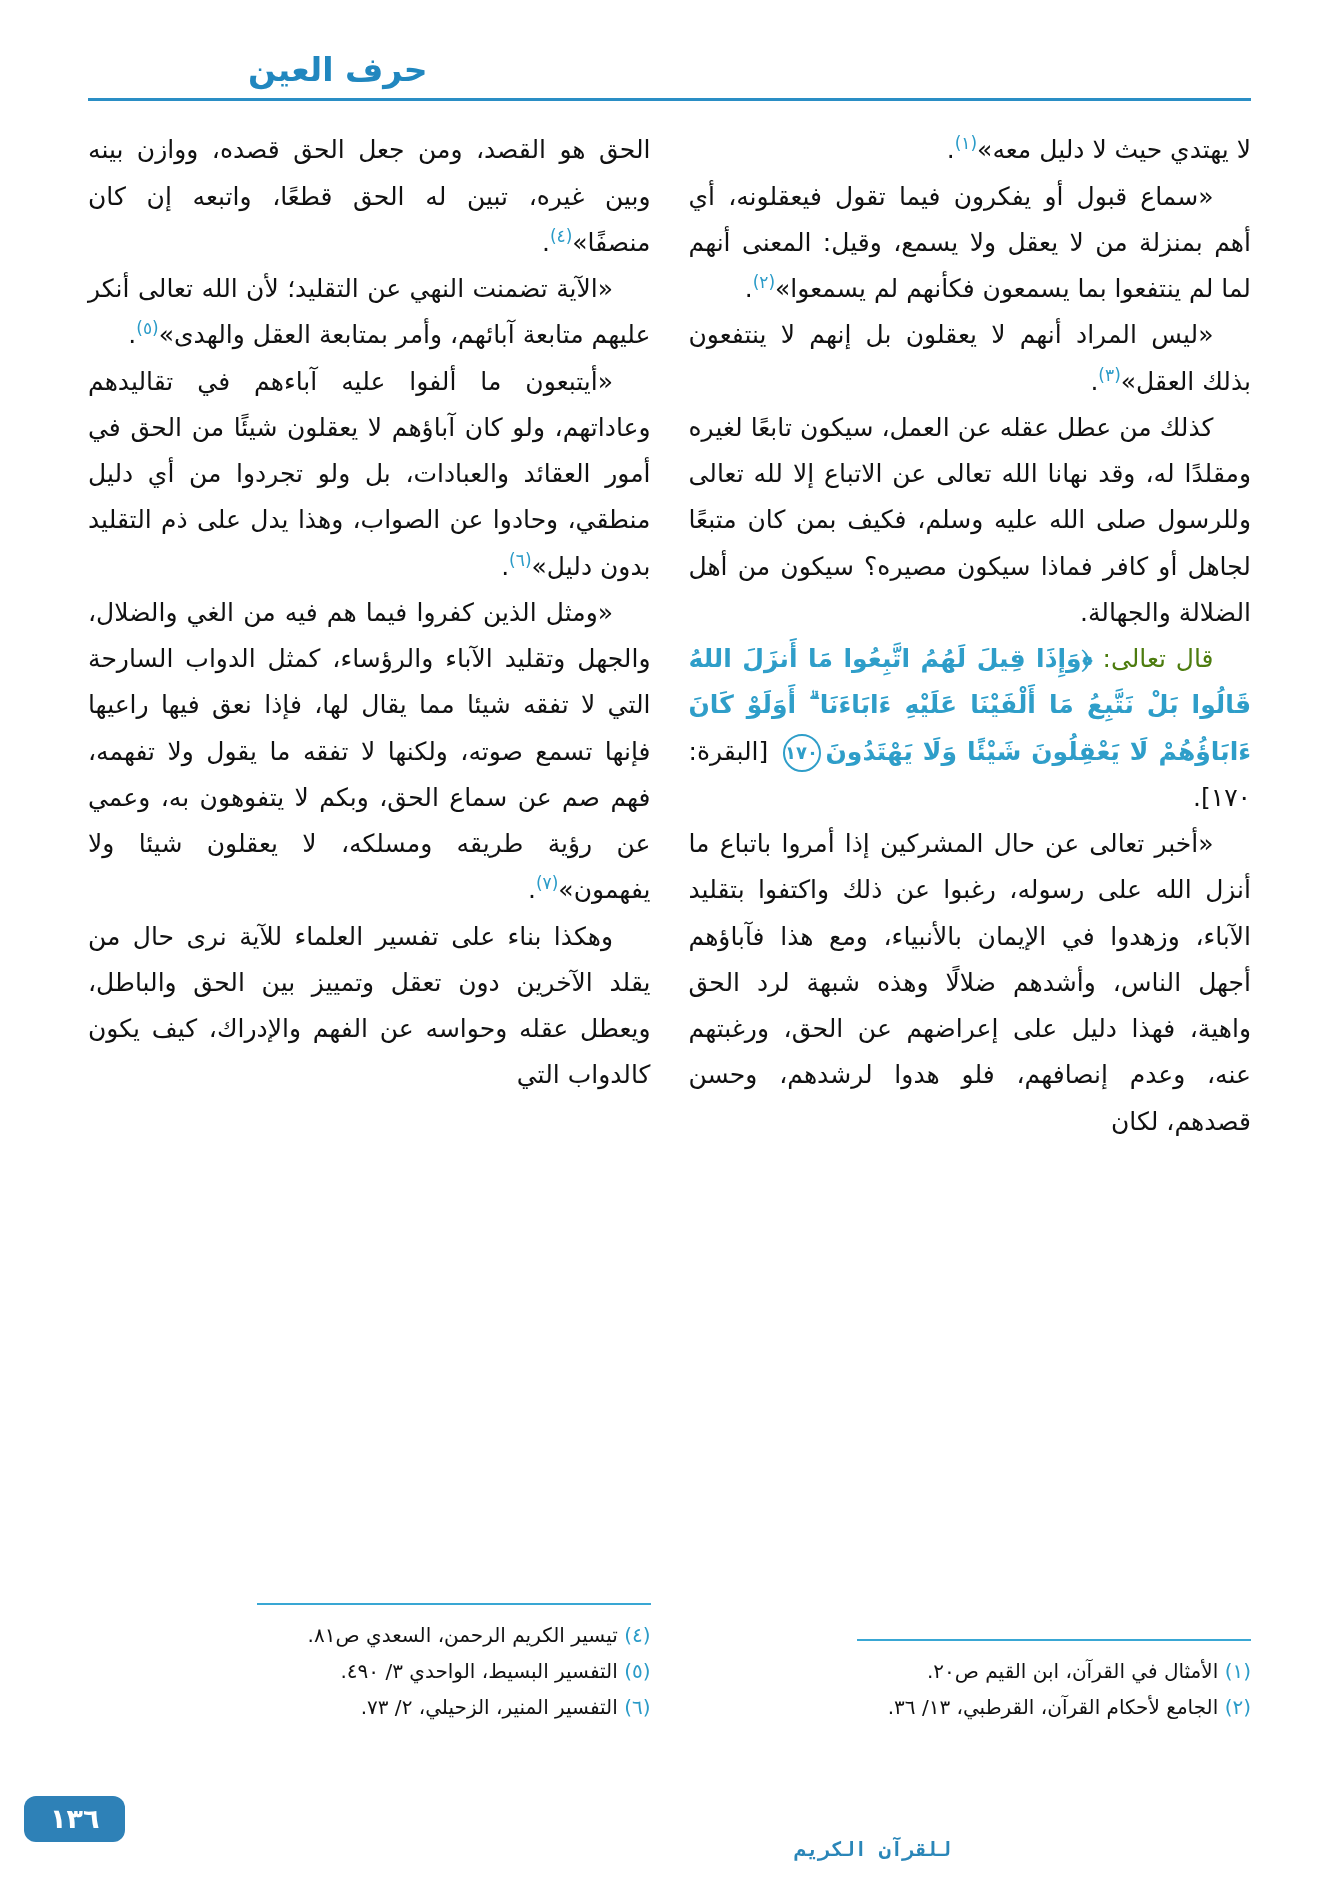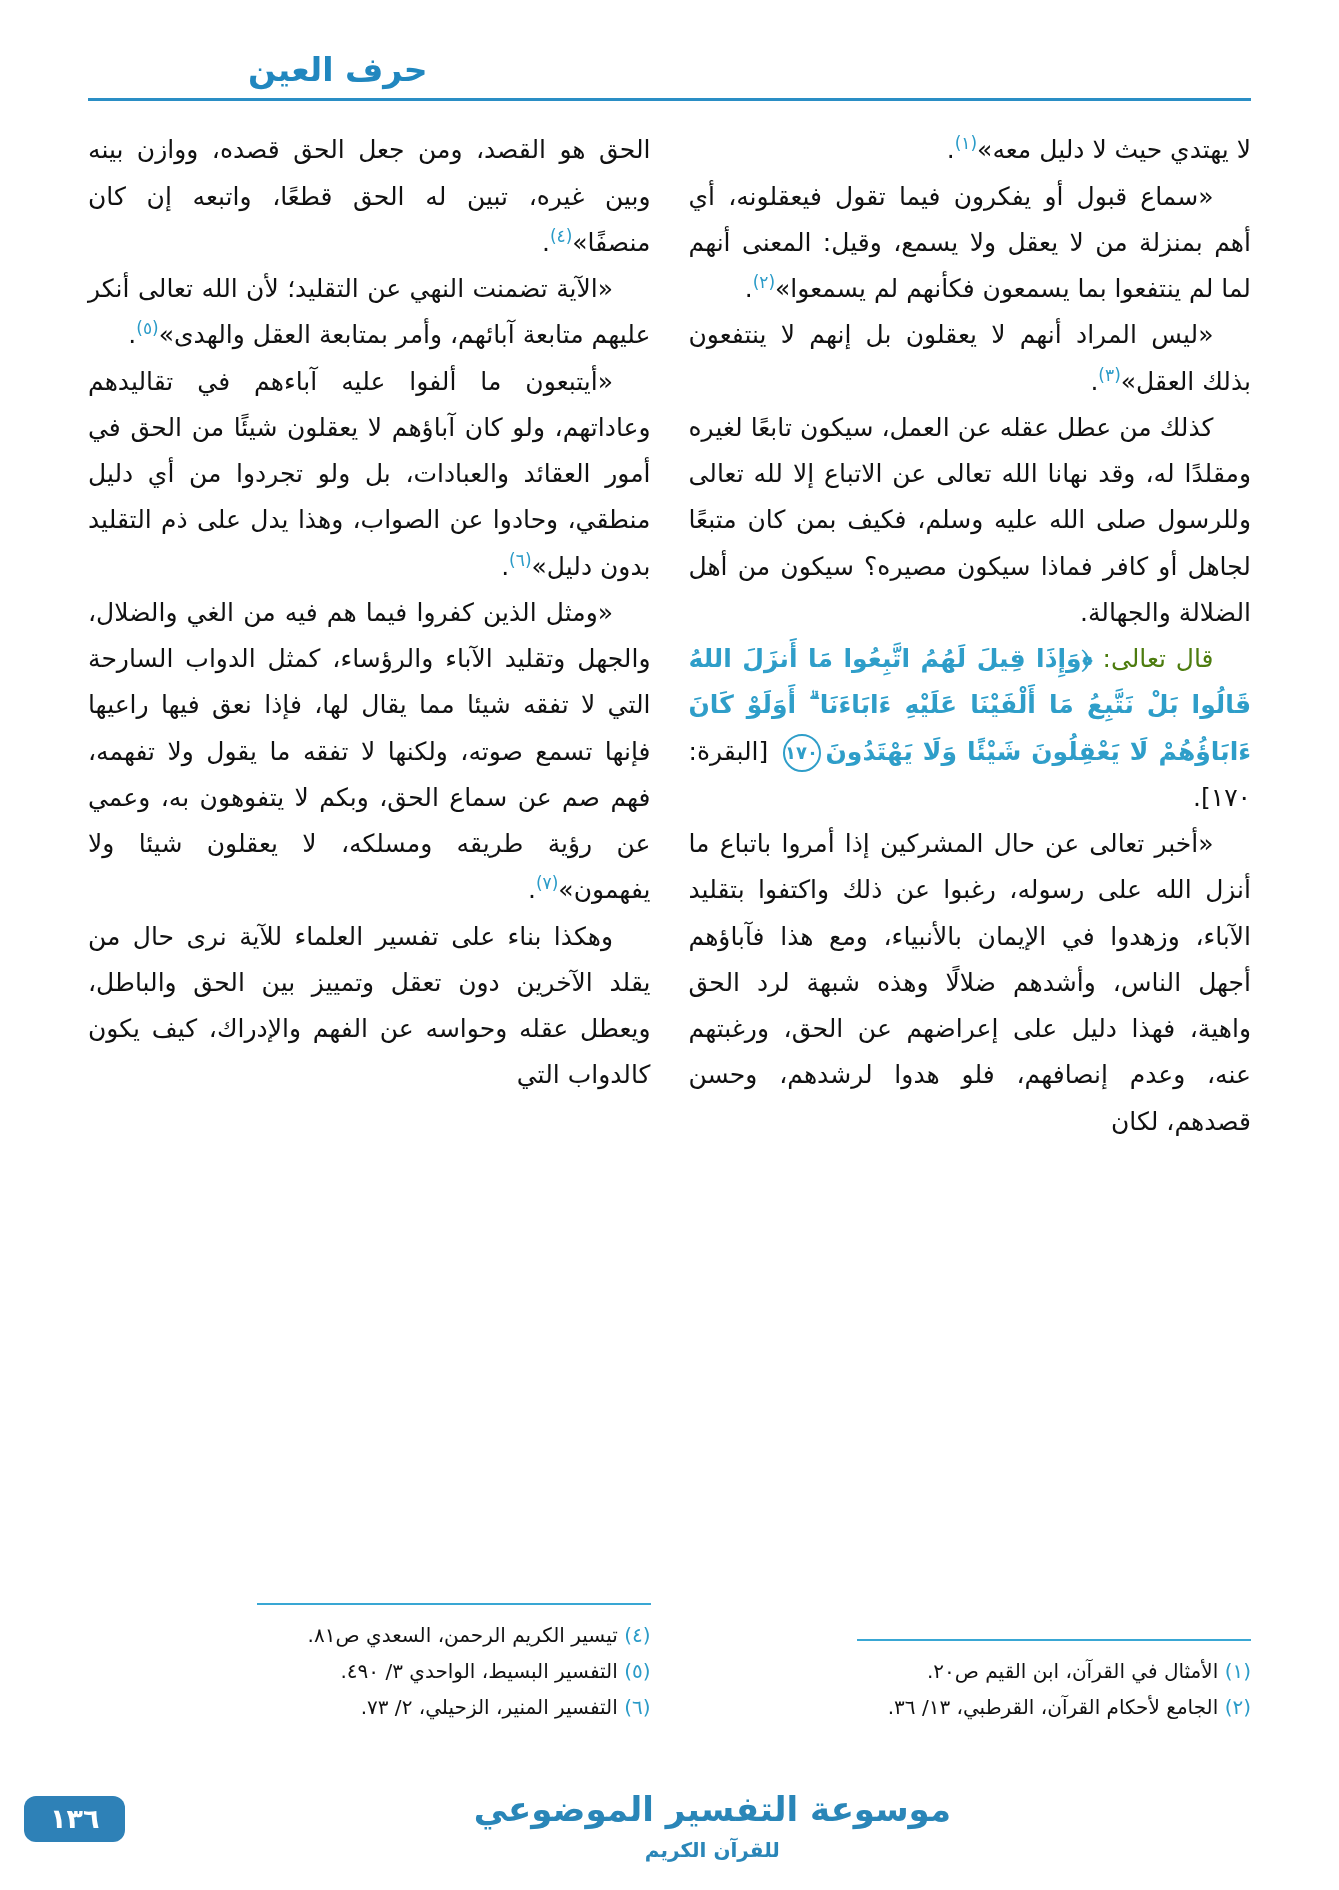--- a/index.html
+++ b/index.html
@@ -107,20 +107,21 @@
   }
   .logo-line1 {
     font-size: 34px;
     font-weight: bold;
     letter-spacing: 1px;
   }
   .logo-line2 {
     font-size: 20px;
     font-weight: bold;
     margin-top: 9px;
+    font-family: Liberation Mono, monospace;
   }
   .page-num {
     position: absolute;
     left: -64px; bottom: 48px;
     background: #2e81b7;
     color: #ffffff;
     font-size: 27px;
     font-weight: bold;
     padding: 7px 26px;
     border-radius: 12px;
@@ -175,19 +176,18 @@
         <p class="fn"><span class="fn-num">(٤)</span> <span class="fn-text">تيسير الكريم الرحمن، السعدي ص٨١.</span></p>
         <p class="fn"><span class="fn-num">(٥)</span> <span class="fn-text">التفسير البسيط، الواحدي ٣/ ٤٩٠.</span></p>
         <p class="fn"><span class="fn-num">(٦)</span> <span class="fn-text">التفسير المنير، الزحيلي، ٢/ ٧٣.</span></p>
       </div>
     </section>
 
   </div>
 
   <div class="footer">
     <div class="logo">
-      <div class="logo-line1">موسوعة التفسير الموضوعي</div>
       <div class="logo-line2">للقرآن الكريم</div>
     </div>
     <div class="page-num">١٣٦</div>
   </div>
 
 </div>
 
 </body></html>

